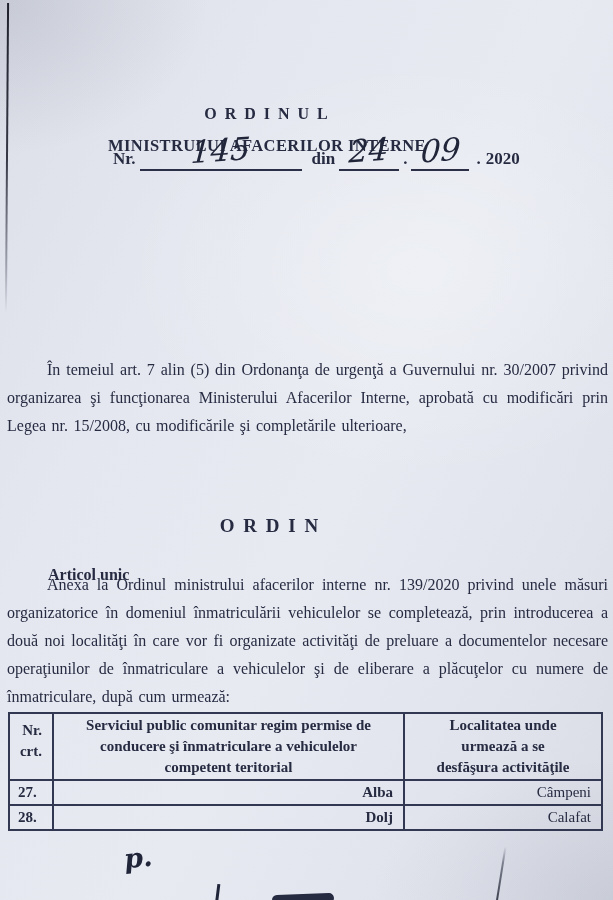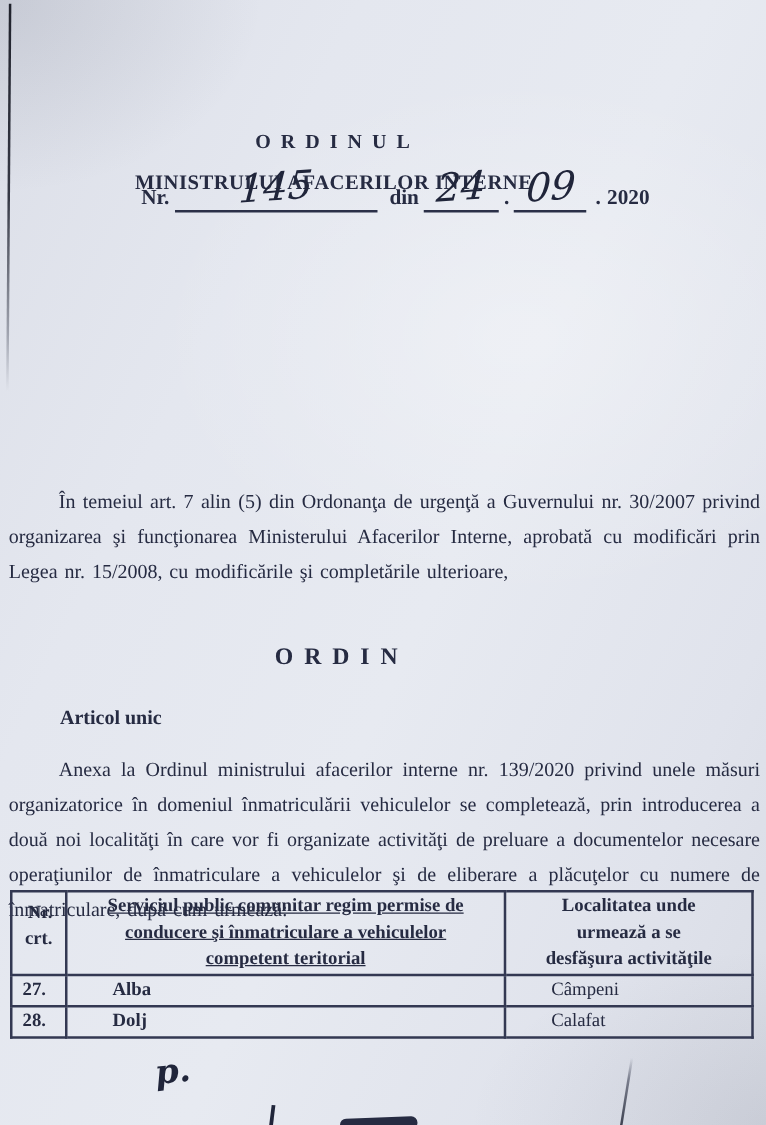--- a/index.html
+++ b/index.html
@@ -16,21 +16,20 @@
       linear-gradient(115deg,#dcdfe8 0%,#e4e7ef 28%,#e7eaf1 55%,#e0e3ec 82%,#d8dbe4 100%);
   }
   .abs{position:absolute;}
   .bold{font-weight:bold;margin-top:18px;}
   .centerbox{text-align:center;}
   .para{
     text-align:justify;
     font-size:16px;
     line-height:28px;
     word-spacing:1.5px;
-    margin-top:32px;
   }
   .indent{text-indent:40px;}
   .hw{
     font-family:"DejaVu Serif",serif;
     font-style:italic;
     display:inline-block;
     color:#20253a;
     transform:rotate(-4deg) skewX(-8deg);
   }
   .blank{
@@ -54,21 +53,21 @@
   }
   table.annex th, table.annex td{
     border:2px solid #333852;
     padding:1px 10px;
     font-size:15px;
     line-height:21px;
     overflow:hidden;
   }
   table.annex th{font-weight:bold;text-align:center;vertical-align:middle;}
   table.annex th.nrcol{text-align:right;padding-left:8px;vertical-align:top;padding-top:6px;}
-  table.annex td{text-align:left;padding-left:36px;}
+  table.annex td{text-align:right;padding-left:36px;}
   table.annex td.nrcol{text-align:left;padding-left:8px;font-weight:bold;}
   .artifact{pointer-events:none;}
 </style>
 </head>
 <body>
 
 <div class="page">
 
   <div class="abs artifact" style="left:6px;top:3px;width:2px;height:310px;
               background:linear-gradient(to bottom, rgba(18,20,30,0.92) 0%, rgba(24,27,40,0.85) 50%, rgba(40,45,62,0.35) 85%, rgba(40,45,62,0) 100%);
@@ -97,21 +96,21 @@
 
   <table class="annex abs" style="left:8px;top:712px;">
     <colgroup>
       <col style="width:44px;">
         <col style="width:351px;">
         <col style="width:198px;">
     </colgroup>
     <thead>
       <tr style="height:64px;">
         <th class="nrcol">Nr. crt.</th>
-        <th style="padding:1px 28px;text-decoration:underline;">Serviciul public comunitar regim permise de conducere şi înmatriculare a vehiculelor competent teritorial</th>
+        <th style="padding:1px 28px;">Serviciul public comunitar regim permise de conducere şi înmatriculare a vehiculelor competent teritorial</th>
         <th style="padding:1px 26px;margin-top:40px;">Localitatea unde urmează a se desfăşura activităţile</th>
       </tr>
     </thead>
     <tbody>
       <tr style="height:21px;">
         <td class="nrcol">27.</td>
         <td class="bold">Alba</td>
         <td>Câmpeni</td>
       </tr>
       <tr style="height:22px;">

